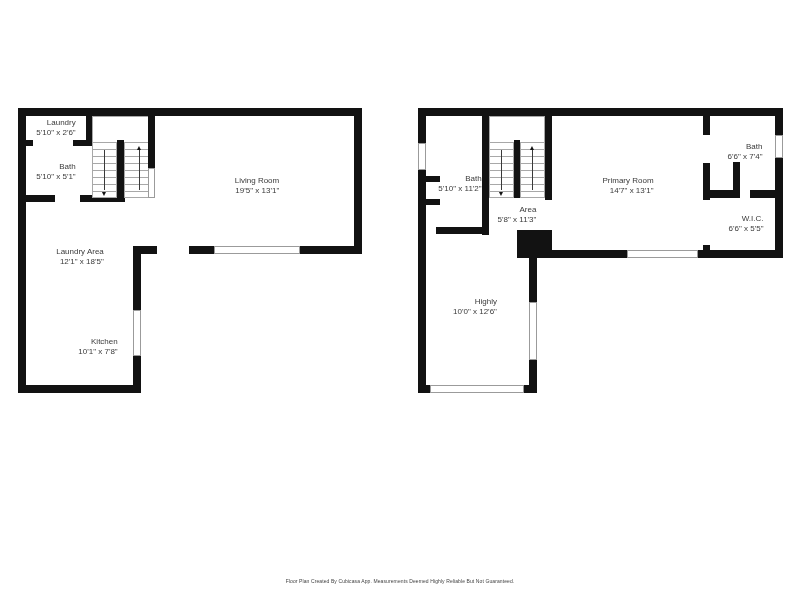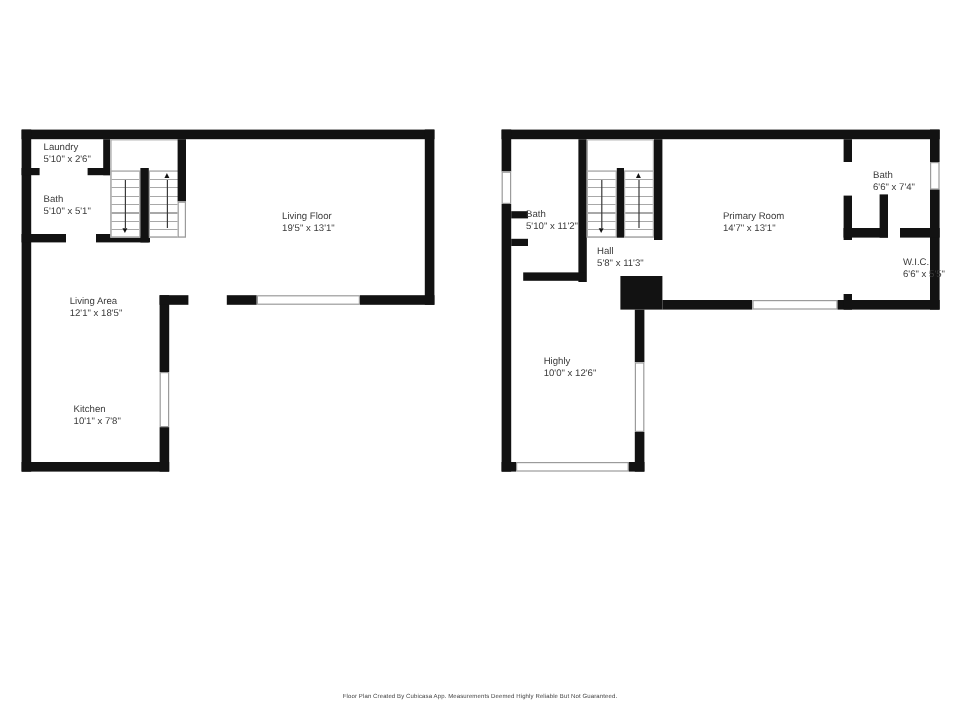--- a/index.html
+++ b/index.html
@@ -6,21 +6,21 @@
   .canvas{position:relative;width:800px;height:600px;background:#ffffff;overflow:hidden;
           font-family:"Liberation Sans","DejaVu Sans",sans-serif;}
   .plan{position:absolute;inset:0;}
   .w{position:absolute;background:#121212;}
   .win{position:absolute;background:#ffffff;border:1px solid #9b9b9b;box-sizing:border-box;}
   .stairbox{position:absolute;border:1px solid #a8a8a8;box-sizing:border-box;background:#fff;}
   .flight{position:absolute;box-sizing:border-box;border:1px solid #a8a8a8;
           background:repeating-linear-gradient(to bottom,#ffffff 0 6px,#a8a8a8 6px 7px);}
   .sline{position:absolute;background:#3a3a3a;width:1px;}
   .arr{position:absolute;transform:translate(-50%,-50%);font-size:7px;line-height:1;color:#121212;}
-  .rl{position:absolute;transform:translate(-50%,-50%);text-align:left;white-space:nowrap;
+  .rl{position:absolute;transform:translate(-50%,-50%);text-align:right;white-space:nowrap;
       font-size:8px;line-height:1.3;color:#3a3a3a;}
   .footer{position:absolute;left:0;right:0;top:578px;text-align:center;font-size:5px;
           letter-spacing:0.1px;color:#3f3f3f;}
 </style>
 </head>
 <body>
 
 <div class="canvas">
 
   <div class="plan">
@@ -58,28 +58,28 @@
 
     <div class="rl" style="left:56px;top:128px">
       <div>Laundry</div>
       <div>5'10" x 2'6"</div>
     </div>
     <div class="rl" style="left:56px;top:172px">
       <div>Bath</div>
       <div>5'10" x 5'1"</div>
     </div>
     <div class="rl" style="left:257px;top:186px">
-      <div>Living Floor</div>
+      <div>Living Room</div>
       <div>19'5" x 13'1"</div>
     </div>
     <div class="rl" style="left:80px;top:257px">
-      <div>Living Area</div>
+      <div>Laundry Area</div>
       <div>12'1" x 18'5"</div>
     </div>
-    <div class="rl" style="left:81px;top:347px">
+    <div class="rl" style="left:98px;top:347px">
       <div>Kitchen</div>
       <div>10'1" x 7'8"</div>
     </div>
   </div>
 
   <div class="plan">
 
     <i class="w" style="left:418px;top:108px;width:365px;height:8px"></i>
     <i class="w" style="left:418px;top:108px;width:8px;height:35px"></i>
     <i class="win" style="left:418px;top:143px;width:8px;height:27px"></i>
@@ -121,32 +121,32 @@
     <i class="w" style="left:703px;top:245px;width:7px;height:13px"></i>
     <i class="w" style="left:703px;top:190px;width:37px;height:8px"></i>
     <i class="w" style="left:750px;top:190px;width:33px;height:8px"></i>
     <i class="w" style="left:733px;top:162px;width:7px;height:36px"></i>
 
     <div class="rl" style="left:460px;top:184px">
       <div>Bath</div>
       <div>5'10" x 11'2"</div>
     </div>
     <div class="rl" style="left:517px;top:215px">
-      <div>Hall</div>
+      <div>Area</div>
       <div>5'8" x 11'3"</div>
     </div>
     <div class="rl" style="left:628px;top:186px">
       <div>Primary Room</div>
       <div>14'7" x 13'1"</div>
     </div>
     <div class="rl" style="left:745px;top:152px">
       <div>Bath</div>
       <div>6'6" x 7'4"</div>
     </div>
-    <div class="rl" style="left:770px;top:224px">
+    <div class="rl" style="left:746px;top:224px">
       <div>W.I.C.</div>
       <div>6'6" x 5'5"</div>
     </div>
     <div class="rl" style="left:475px;top:307px">
       <div>Highly</div>
       <div>10'0" x 12'6"</div>
     </div>
   </div>
 
   <div class="footer">Floor Plan Created By Cubicasa App. Measurements Deemed Highly Reliable But Not Guaranteed.</div>

